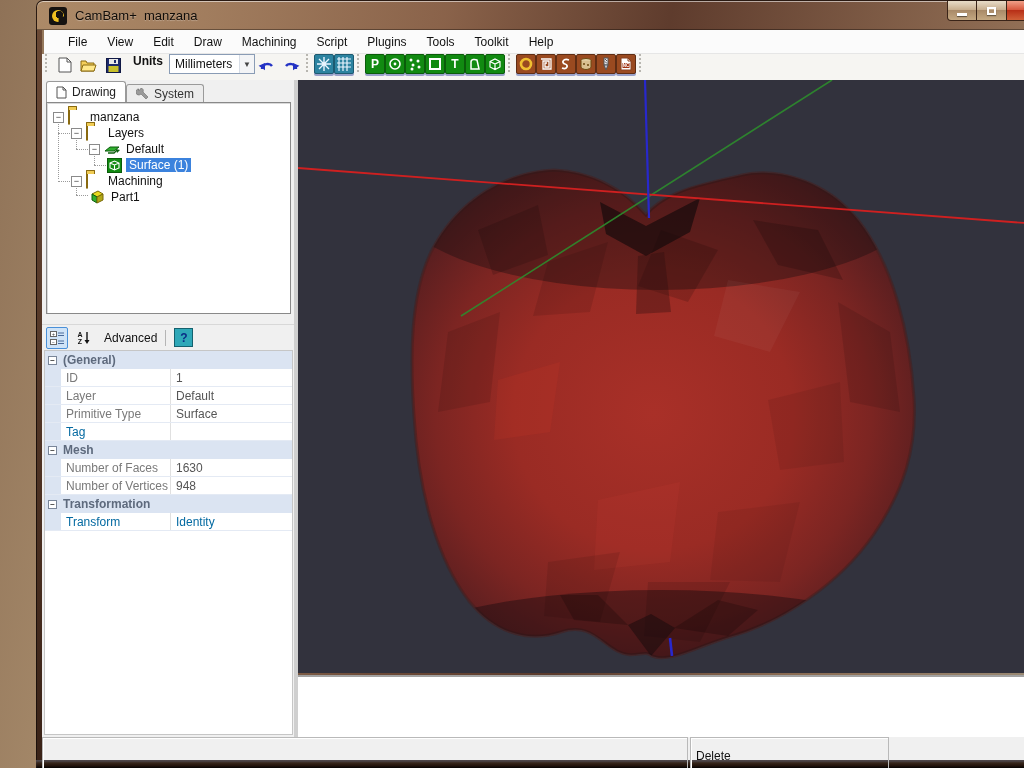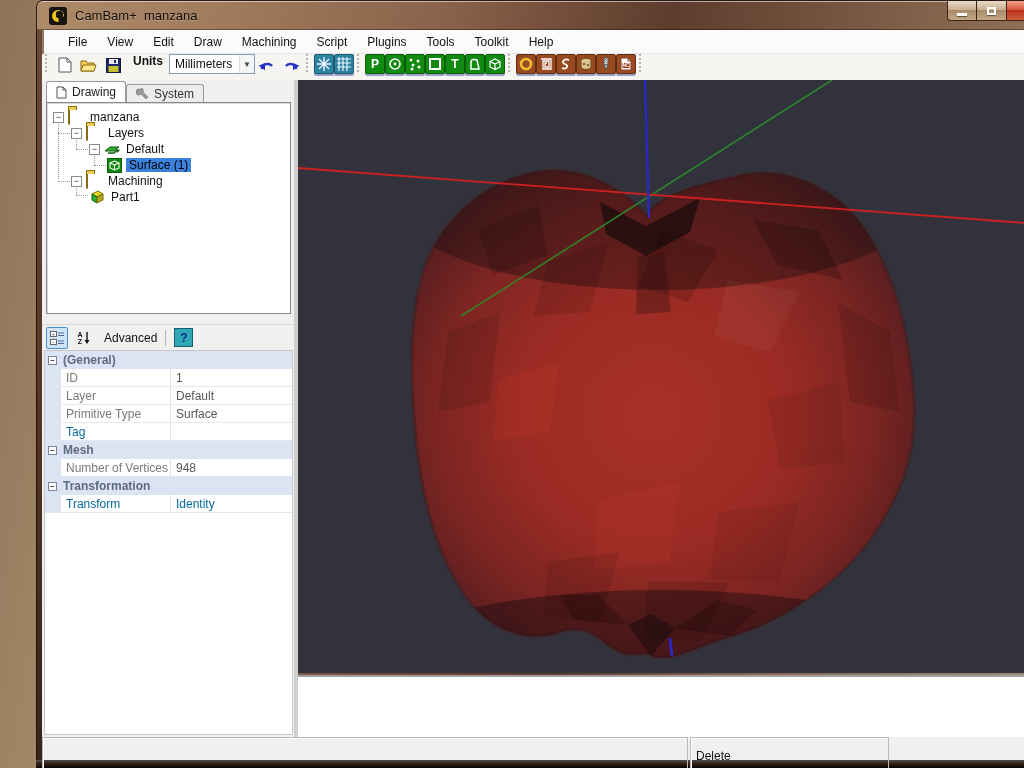--- a/index.html
+++ b/index.html
@@ -73,21 +73,21 @@
   .tab { display:flex; align-items:center; gap:5px; font-size:12px; color:#222;
     border:1px solid #9a9a9a; border-bottom:none; border-radius:3px 3px 0 0; padding:0 9px; }
   .tab.active { background:#fff; height:21px; position:relative; z-index:2; }
   .tab.inactive { background:#ececec; height:18px; color:#333; }
   .treebox { position:absolute; left:4px; top:22px; width:245px; height:212px; background:#fff;
     border:1px solid #898989; box-shadow:inset 1px 1px 0 #d9d9d9; overflow:hidden; }
   .tree-row { position:absolute; height:16px; display:flex; align-items:center; font-size:12px; color:#111; }
   .expander { width:11px; height:11px; border:1px solid #8a8a8a; background:#fff; display:flex; align-items:center;
     justify-content:center; font-size:9px; line-height:9px; color:#333; margin-right:4px; }
   .tree-label { padding:0 3px; white-space:nowrap; }
-  .tree-label.selected { background:#3b82dd; color:#000000; }
+  .tree-label.selected { background:#3b82dd; color:#ffffff; }
   .tree-icon { width:16px; height:14px; margin-right:3px; position:relative; }
   .folder { width:15px; height:11px; background:linear-gradient(#ffe77a,#e8b93c); border:1px solid #8a6a10; border-radius:1px; position:relative; margin-top:2px; }
   .folder:before { content:""; position:absolute; left:-1px; top:-4px; width:7px; height:3px;
     background:#f0cc55; border:1px solid #8a6a10; border-bottom:none; border-radius:1px 1px 0 0; }
   .dotline-v { position:absolute; border-left:1px dotted #9a9a9a; width:0; }
   .dotline-h { position:absolute; border-top:1px dotted #9a9a9a; height:0; }
 
   
   .props-toolbar { position:absolute; left:0; top:244px; width:252px; height:26px; background:#f0f0f0;
     display:flex; align-items:center; padding-left:4px; border-top:1px solid #d8d8d8; }
@@ -406,20 +406,25 @@
         <span class="pcell-value">Surface</span>
       </div>
       <div class="prow prop">
         <span class="gutter"></span>
         <span class="pcell-label bold">Tag</span>
         <span class="pcell-value"></span>
       </div>
       <div class="prow section">
         <span class="sec-expander">−</span>
         <span>Mesh</span>
+      </div>
+      <div class="prow prop">
+        <span class="gutter"></span>
+        <span class="pcell-label">Number of Faces</span>
+        <span class="pcell-value">1630</span>
       </div>
       <div class="prow prop">
         <span class="gutter"></span>
         <span class="pcell-label">Number of Vertices</span>
         <span class="pcell-value">948</span>
       </div>
       <div class="prow section">
         <span class="sec-expander">−</span>
         <span>Transformation</span>
       </div>

